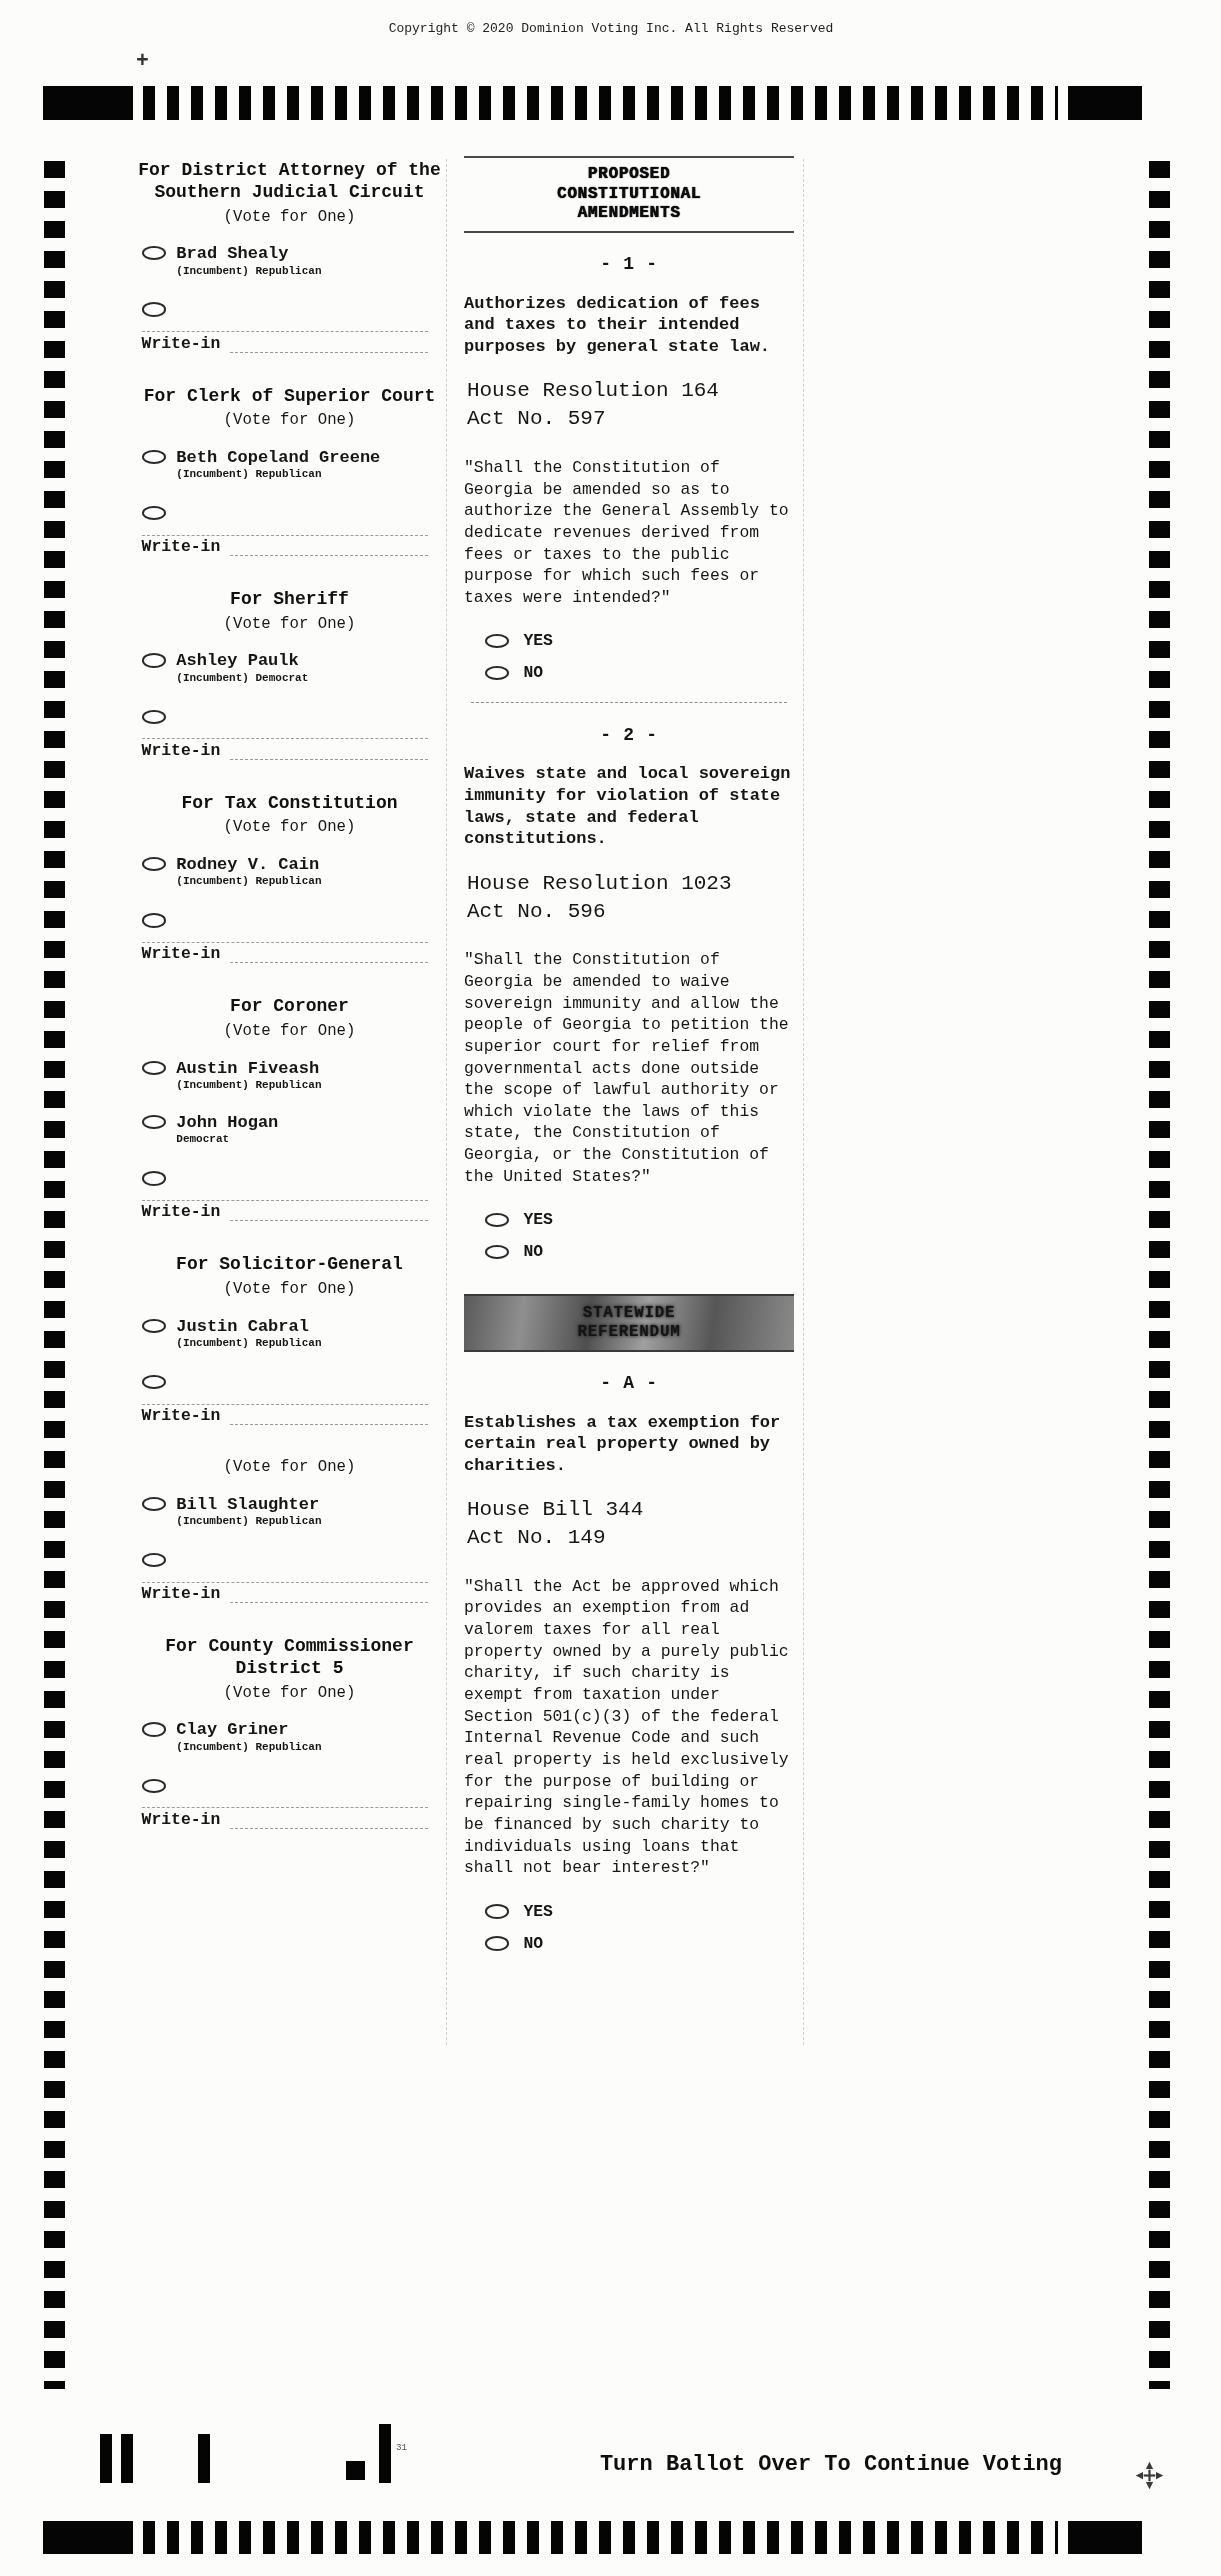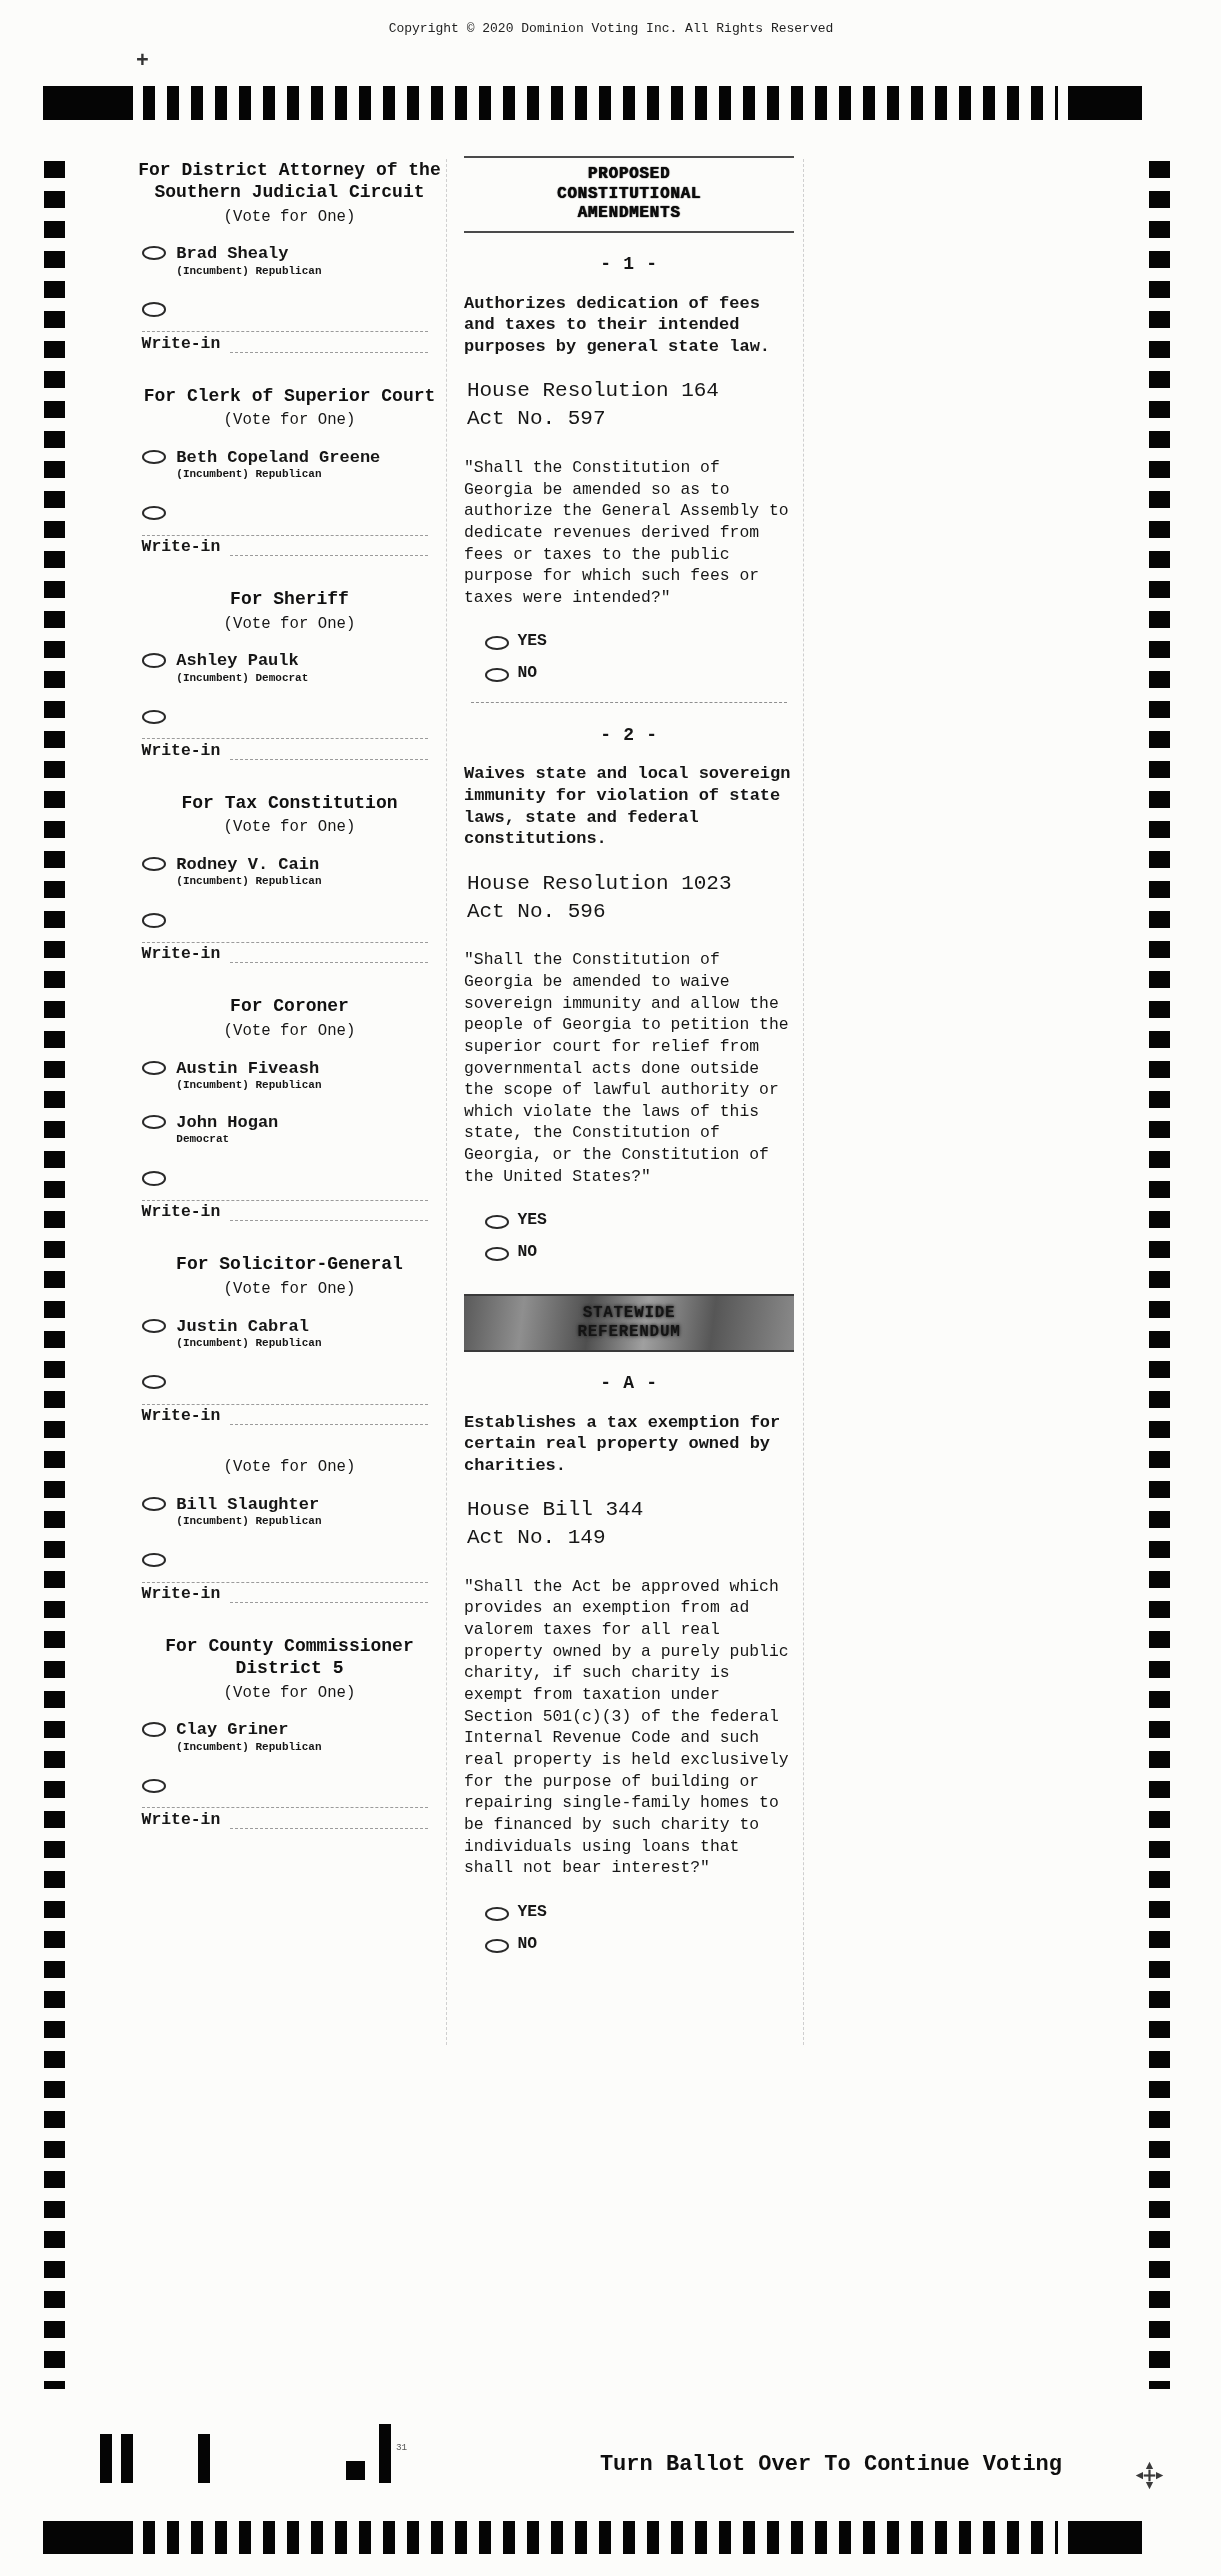--- a/index.html
+++ b/index.html
@@ -68,21 +68,21 @@
   .s-header div { text-shadow: 0 0 1.1px #000, 0.7px 0 0.7px rgba(0,0,0,0.7); }
   .s-header-smudged {
     border-top: 2.1px solid #3a3a3a; border-bottom: 2.1px solid #3a3a3a;
     background: linear-gradient(97deg, #5a5a5a 0%, #8f8f8f 18%, #4f4f4f 38%, #a0a0a0 55%, #565656 75%, #8a8a8a 100%);
   }
   .s-header-smudged div { color: #141414; text-shadow: 0 0 2.9px #222, 0 0 5.7px #444; }
   .m-number { text-align: center; font-weight: bold; font-size: 18px; letter-spacing: 0.7px; margin: 21.4px 0 18.6px; }
   .m-summary { font-weight: bold; font-size: 17px; line-height: 1.27; margin: 0 0 20px; }
   .m-ref { font-size: 21px; line-height: 1.32; margin-bottom: 24px; padding-left: 2.9px; }
   .m-question { font-size: 16.4px; line-height: 1.32; margin: 0 0 23px; }
-  .option { display: flex; align-items: flex-end; gap: 8px; padding-left: 21.4px; margin-bottom: 13px; }
+  .option { display: flex; align-items: center; gap: 14px; padding-left: 21.4px; margin-bottom: 13px; }
   .opt-label { font-size: 16.4px; font-weight: bold; }
   .m-sep { border-top: 1.4px dashed #8f8f8f; margin: 20px 7.1px 0; }
   .m-section-statewide { margin-top: 33px; }
 
   
   .footer-instruction { position: absolute; top: 2452px; right: 160px; font-size: 22px; font-weight: bold; color: #0e0e0e; }
   .orient { position: absolute; background: #050505; }
   .orient-a { left: 100px; top: 2434px; width: 12px; height: 49px; }
   .orient-b { left: 121px; top: 2434px; width: 12px; height: 49px; }
   .orient-c { left: 198px; top: 2434px; width: 12px; height: 49px; }

